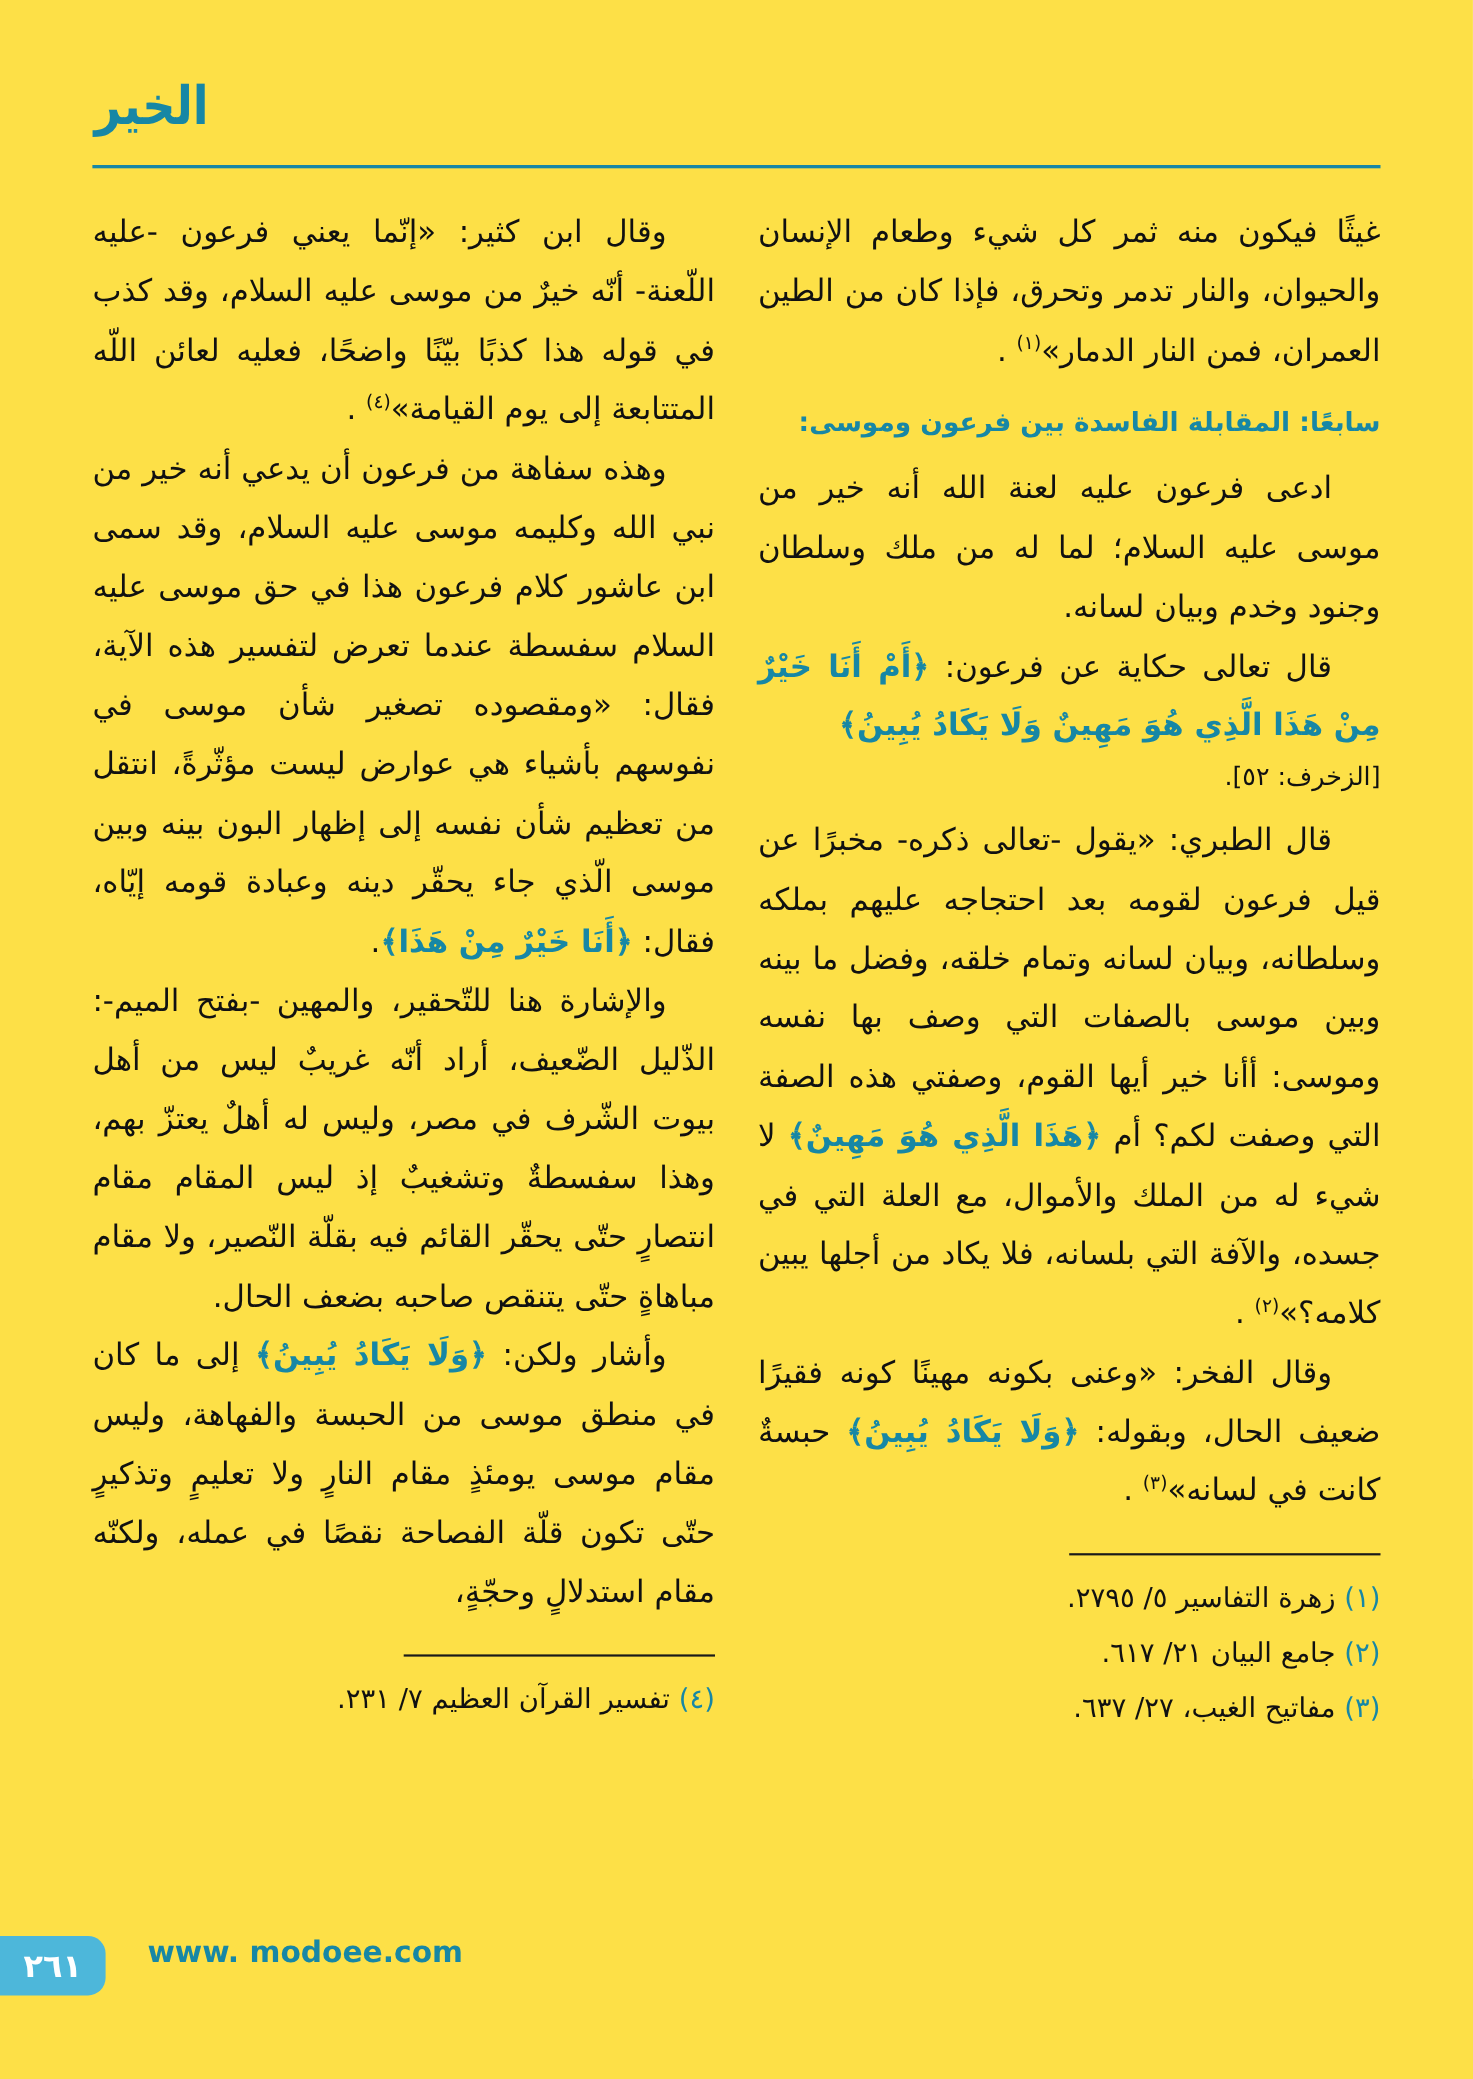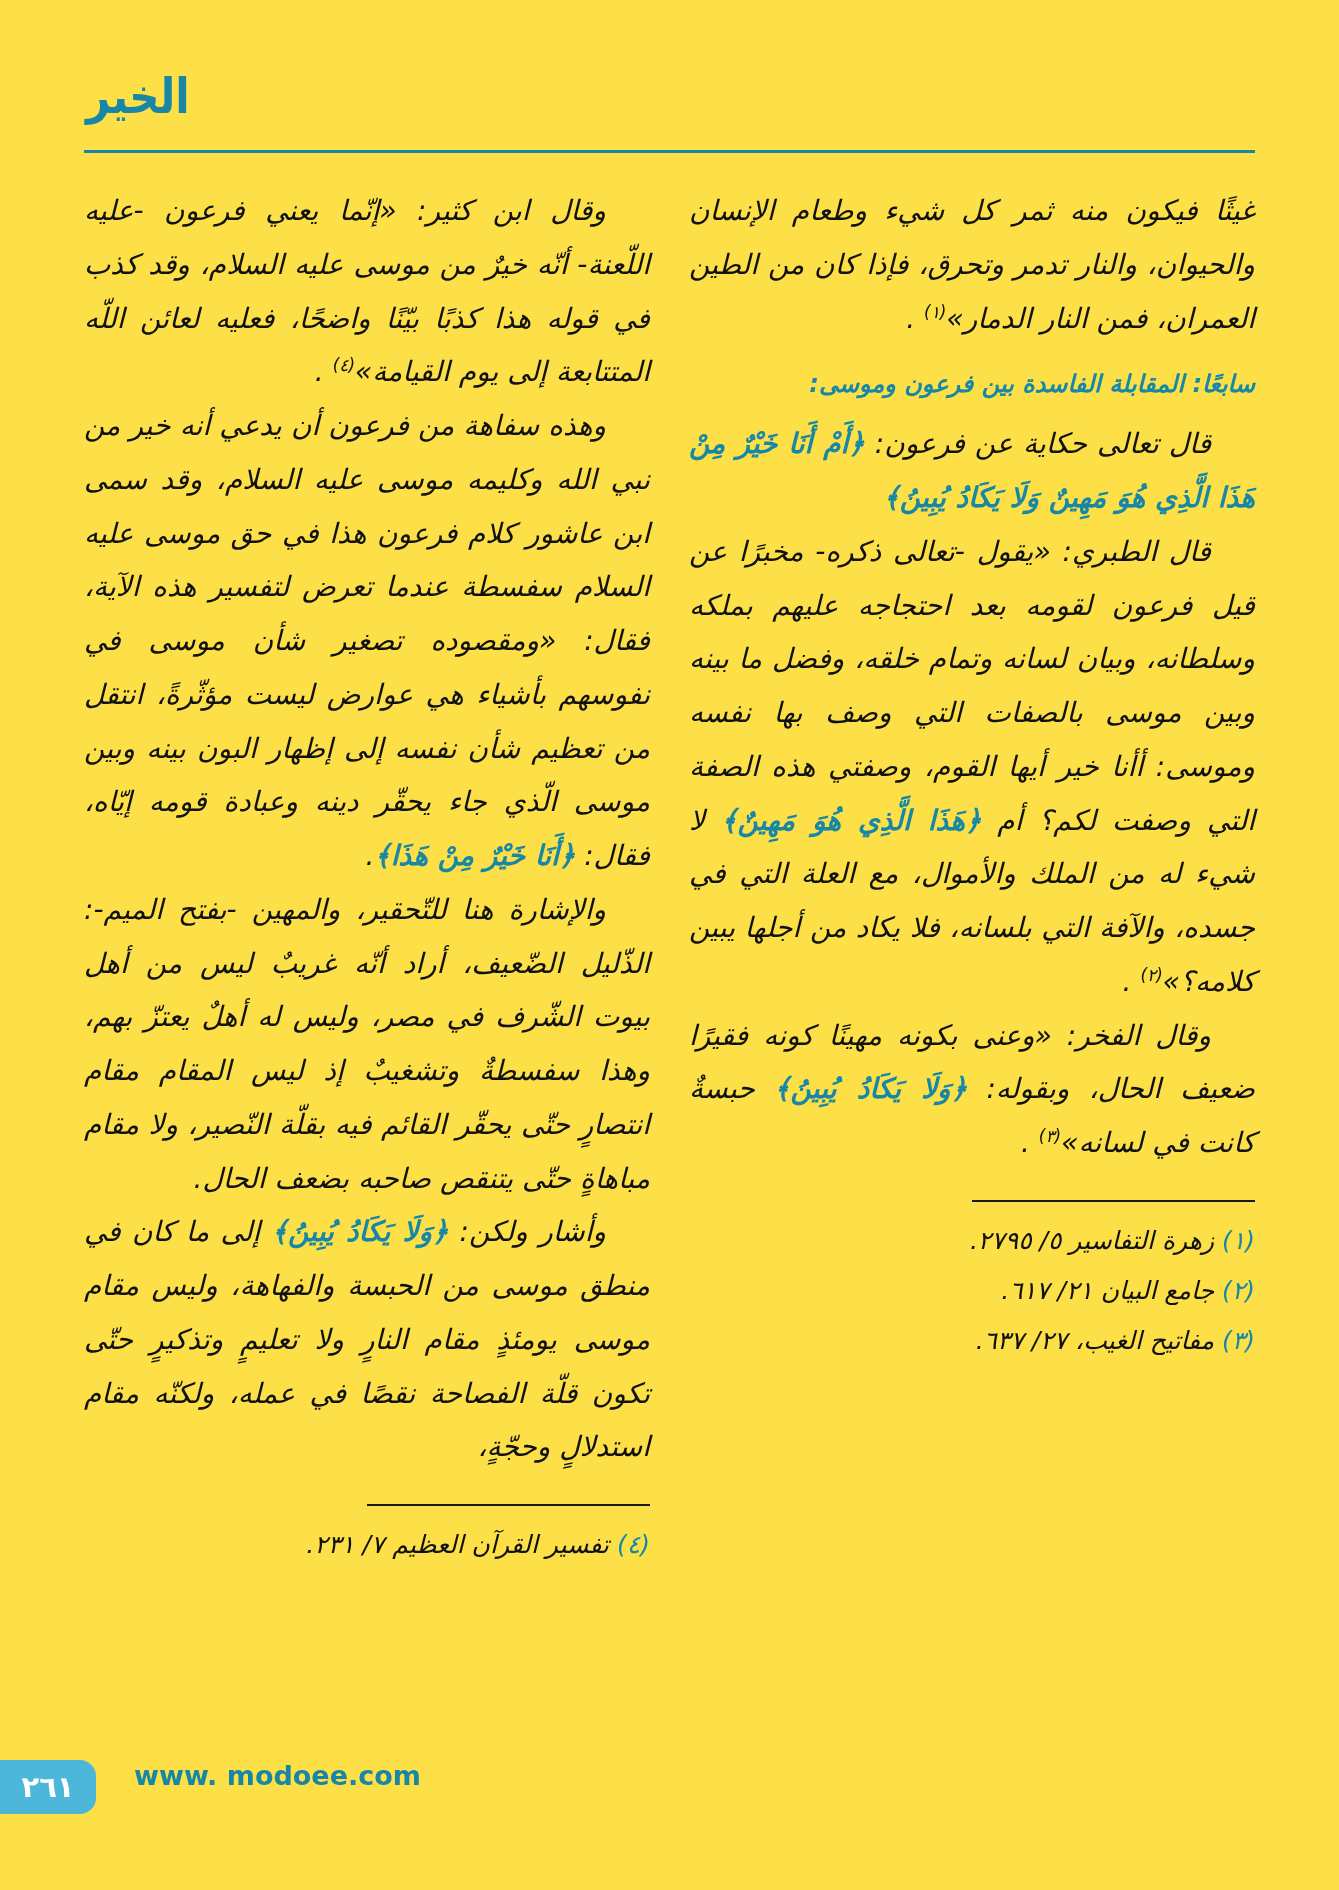--- a/index.html
+++ b/index.html
@@ -24,21 +24,21 @@
     transform:scaleY(1.15);
   }
   .header-rule{
     position:absolute;top:150px;left:84px;right:84px;height:3px;
     background:var(--teal);
   }
   .columns{
     position:absolute;top:184px;right:84px;left:84px;
     display:flex;gap:39px;align-items:flex-start;
   }
-  .col{width:566px;font-style:italic;}
+  .col{width:566px;}
   .para{
     font-size:28px;line-height:1.92;color:var(--ink);
     text-align:justify;
   }
   .para.indent{text-indent:44px;}
   .para.heading{
     color:var(--teal);font-weight:700;font-size:24px;
     margin:16px 0 10px;
   }
   .para.ref{font-size:23px;line-height:1.7;margin:2px 0 10px;}
@@ -71,21 +71,23 @@
 
   <div class="logo">الخير</div>
   <div class="header-rule"></div>
 
   <main class="columns">
 
     <section class="col">
       <div id="col-right">
           <p class="para body"><span class="seg-t">غيثًا فيكون منه ثمر كل شيء وطعام الإنسان والحيوان، والنار تدمر وتحرق، فإذا كان من الطين العمران، فمن النار الدمار»</span><span class="seg-fnref">(١)</span><span class="seg-t"> .</span></p>
           <p class="para heading"><span class="seg-t">سابعًا: المقابلة الفاسدة بين فرعون وموسى:</span></p>
+          <p class="para body indent"><span class="seg-t">ادعى فرعون عليه لعنة الله أنه خير من موسى عليه السلام؛ لما له من ملك وسلطان وجنود وخدم وبيان لسانه.</span></p>
           <p class="para body indent"><span class="seg-t">قال تعالى حكاية عن فرعون: </span><span class="seg-quran">﴿أَمْ أَنَا خَيْرٌ مِنْ هَذَا الَّذِي هُوَ مَهِينٌ وَلَا يَكَادُ يُبِينُ﴾</span></p>
+          <p class="para ref"><span class="seg-t">[الزخرف: ٥٢].</span></p>
           <p class="para body indent"><span class="seg-t">قال الطبري: «يقول -تعالى ذكره- مخبرًا عن قيل فرعون لقومه بعد احتجاجه عليهم بملكه وسلطانه، وبيان لسانه وتمام خلقه، وفضل ما بينه وبين موسى بالصفات التي وصف بها نفسه وموسى: أأنا خير أيها القوم، وصفتي هذه الصفة التي وصفت لكم؟ أم </span><span class="seg-quran">﴿هَذَا الَّذِي هُوَ مَهِينٌ﴾</span><span class="seg-t"> لا شيء له من الملك والأموال، مع العلة التي في جسده، والآفة التي بلسانه، فلا يكاد من أجلها يبين كلامه؟»</span><span class="seg-fnref">(٢)</span><span class="seg-t"> .</span></p>
           <p class="para body indent"><span class="seg-t">وقال الفخر: «وعنى بكونه مهينًا كونه فقيرًا ضعيف الحال، وبقوله: </span><span class="seg-quran">﴿وَلَا يَكَادُ يُبِينُ﴾</span><span class="seg-t"> حبسةٌ كانت في لسانه»</span><span class="seg-fnref">(٣)</span><span class="seg-t"> .</span></p>
         </div>
       <div class="footnotes">
         <div class="fn-divider"></div>
         <div id="fn-right">
             <p class="fn-row"><span class="fn-num">(١) </span><span>زهرة التفاسير ٥/ ٢٧٩٥.</span></p>
             <p class="fn-row"><span class="fn-num">(٢) </span><span>جامع البيان ٢١/ ٦١٧.</span></p>
             <p class="fn-row"><span class="fn-num">(٣) </span><span>مفاتيح الغيب، ٢٧/ ٦٣٧.</span></p>
           </div>

